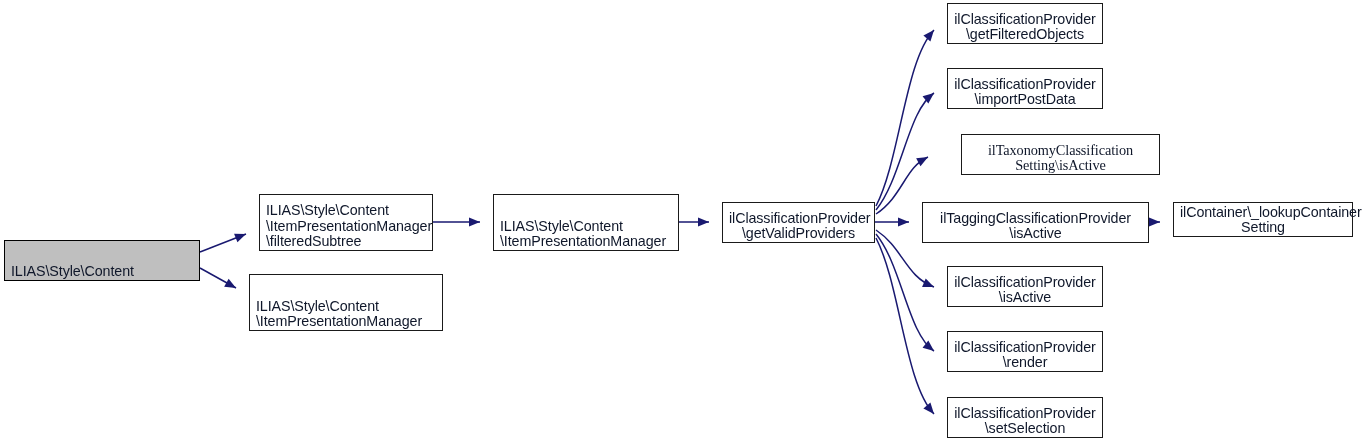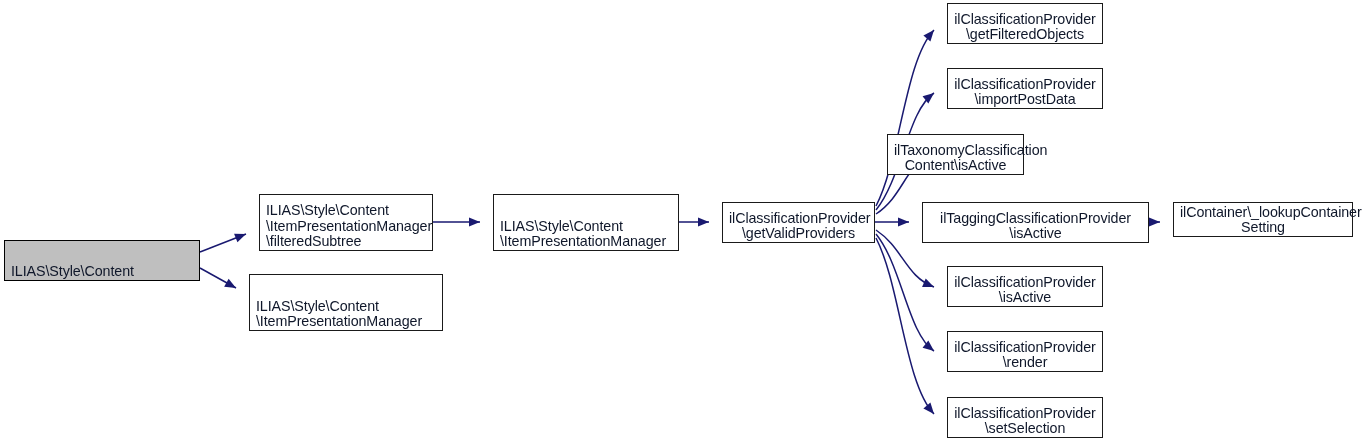--- a/index.html
+++ b/index.html
@@ -80,21 +80,21 @@
     </svg>
 
   <div id="nodes">
       <div class="node hl" style="left: 4px; top: 240px; width: 196px; height: 41px;"><span class="ln ta-left">ILIAS\Style\Content</span></div>
       <div class="node" style="left: 259px; top: 194px; width: 174px; height: 57px;"><span class="ln ta-left">ILIAS\Style\Content</span><span class="ln ta-left">\ItemPresentationManager</span><span class="ln ta-left">\filteredSubtree</span></div>
       <div class="node" style="left: 249px; top: 274px; width: 194px; height: 57px;"><span class="ln ta-left">ILIAS\Style\Content</span><span class="ln ta-left">\ItemPresentationManager</span></div>
       <div class="node" style="left: 493px; top: 194px; width: 186px; height: 57px;"><span class="ln ta-left">ILIAS\Style\Content</span><span class="ln ta-left">\ItemPresentationManager</span></div>
       <div class="node" style="left: 722px; top: 202px; width: 153px; height: 41px;"><span class="ln ta-center">ilClassificationProvider</span><span class="ln ta-center">\getValidProviders</span></div>
       <div class="node" style="left: 947px; top: 3px; width: 156px; height: 41px;"><span class="ln ta-center">ilClassificationProvider</span><span class="ln ta-center">\getFilteredObjects</span></div>
       <div class="node" style="left: 947px; top: 68px; width: 156px; height: 41px;"><span class="ln ta-center">ilClassificationProvider</span><span class="ln ta-center">\importPostData</span></div>
-      <div class="node" style="left: 887px; top: 134px; width: 137px; height: 41px;"><span class="ln ta-center">ilTaxonomyClassification</span><span class="ln ta-center">Content\isActive</span></div>
+      <div class="node" style="left: 961px; top: 134px; width: 199px; height: 41px; font-family: Liberation Serif, serif;"><span class="ln ta-center">ilTaxonomyClassification</span><span class="ln ta-center">Setting\isActive</span></div>
       <div class="node" style="left: 922px; top: 202px; width: 227px; height: 41px;"><span class="ln ta-center">ilTaggingClassificationProvider</span><span class="ln ta-center">\isActive</span></div>
       <div class="node" style="left: 947px; top: 266px; width: 156px; height: 41px;"><span class="ln ta-center">ilClassificationProvider</span><span class="ln ta-center">\isActive</span></div>
       <div class="node" style="left: 947px; top: 331px; width: 156px; height: 41px;"><span class="ln ta-center">ilClassificationProvider</span><span class="ln ta-center">\render</span></div>
       <div class="node" style="left: 947px; top: 397px; width: 156px; height: 41px;"><span class="ln ta-center">ilClassificationProvider</span><span class="ln ta-center">\setSelection</span></div>
       <div class="node" style="left: 1173px; top: 202px; width: 180px; height: 35px;"><span class="ln ta-center">ilContainer\_lookupContainer</span><span class="ln ta-center">Setting</span></div>
     </div>
 
 </div>
 
 </body></html>

